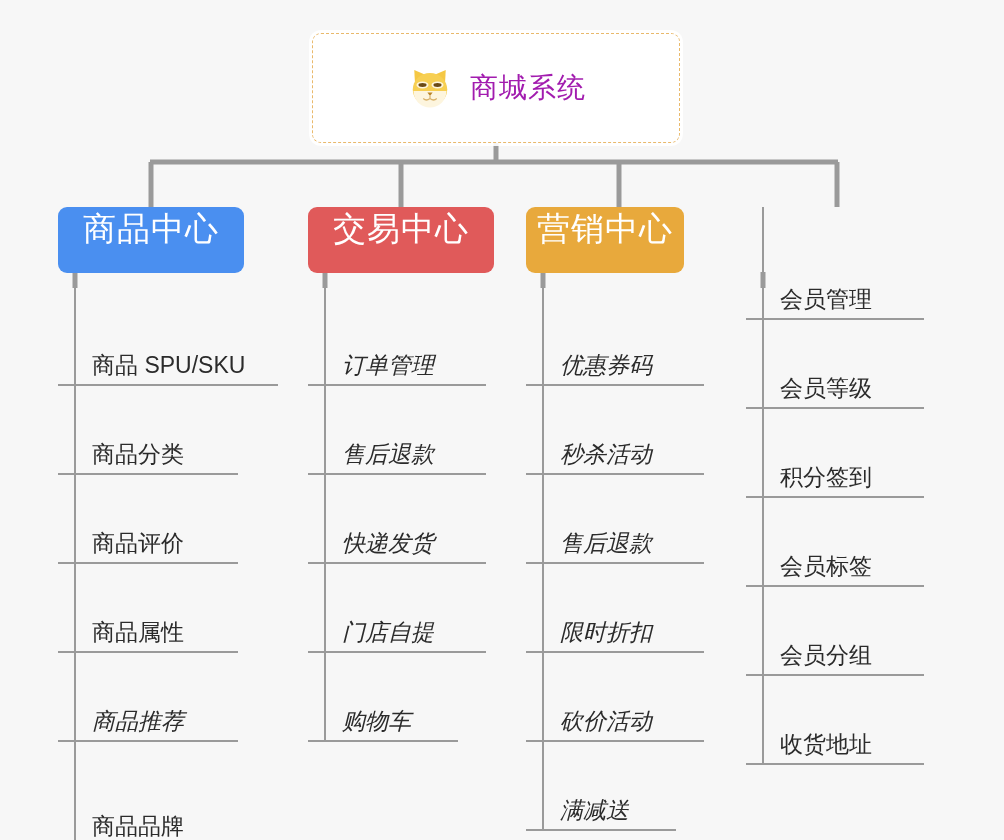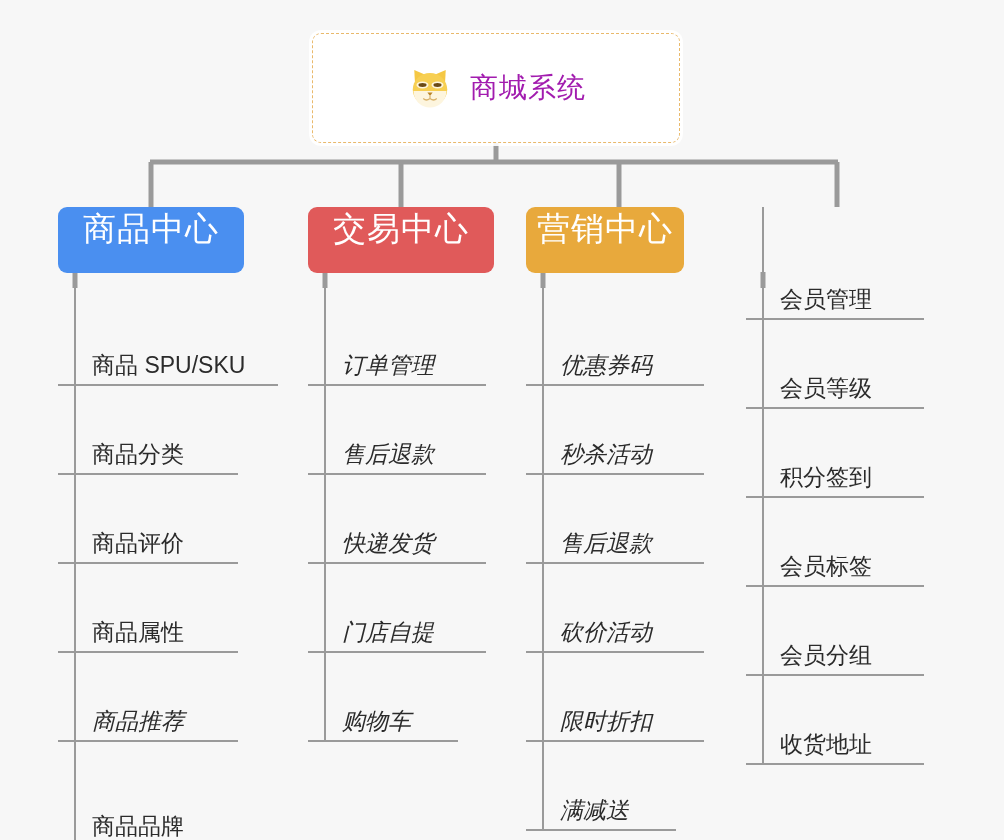--- a/index.html
+++ b/index.html
@@ -223,24 +223,24 @@
       <div class="leaf">
           <span class="leaf-label">优惠券码</span>
         </div>
       <div class="leaf">
           <span class="leaf-label">秒杀活动</span>
         </div>
       <div class="leaf">
           <span class="leaf-label">售后退款</span>
         </div>
       <div class="leaf">
+          <span class="leaf-label">限时折扣</span>
+        </div>
+      <div class="leaf">
           <span class="leaf-label">砍价活动</span>
-        </div>
-      <div class="leaf">
-          <span class="leaf-label">限时折扣</span>
         </div>
       <div class="leaf" style="width:150px;">
           <span class="leaf-label">满减送</span>
         </div>
     </div>
   </div>
 
   <div class="branch" style="left:746px; width:186px;">
     <div class="leaf-list" style="width:178px;">
       <div class="spine" style="left:16px;"></div>

